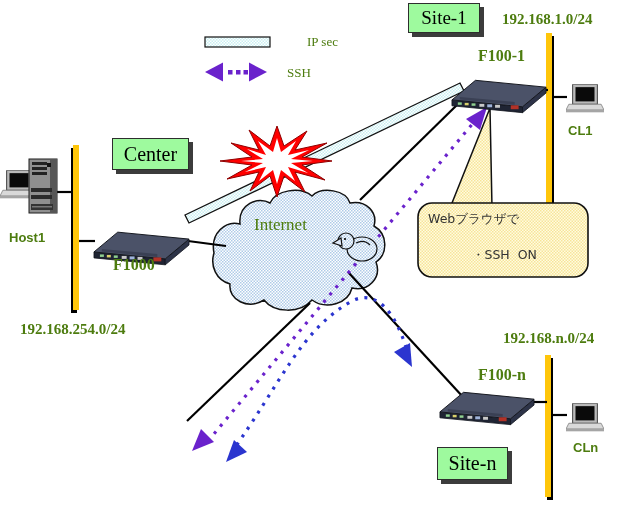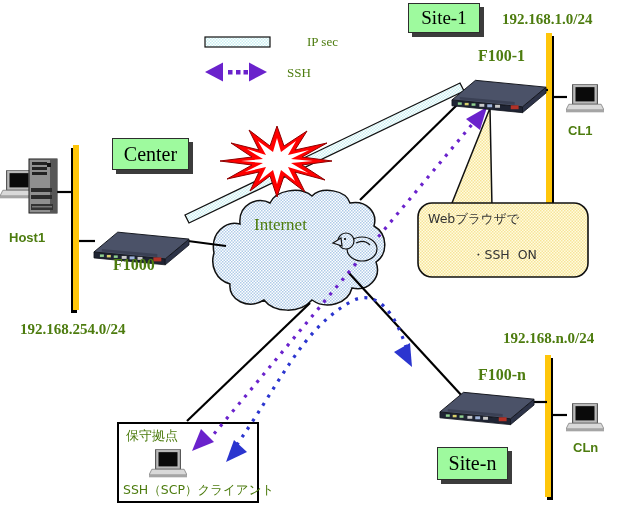--- a/index.html
+++ b/index.html
@@ -38,27 +38,20 @@
   <div class="site-label" style="left:112px;top:138px;width:75px;height:30px;">
     <span>Center</span>
   </div>
   <div class="site-label" style="left:408px;top:3px;width:70px;height:28px;font-size:19px;">
     <span>Site-1</span>
   </div>
   <div class="site-label" style="left:437px;top:447px;width:69px;height:31px;">
     <span>Site-n</span>
   </div>
 
-  <div class="mbox">
-    <div class="txt goth" style="left:7px;top:3px;font-size:13px;">保守拠点</div>
-    <div class="txt goth" style="left:4px;top:58px;font-size:12.5px;">SSH（SCP）クライアント</div>
-    <svg class="abs" style="left:30px;top:25px;" width="38" height="31" viewBox="0 0 40 32">
-      <use href="#laptop"></use>
-    </svg>
-  </div>
 
   <svg id="gfx" width="627" height="505" viewBox="0 0 627 505">
     <defs>
       <pattern id="htb" width="3" height="3" patternUnits="userSpaceOnUse">
         <rect width="3" height="3" fill="#ffffff"></rect>
         <rect width="1.5" height="1.5" fill="#AFCBE8"></rect>
         <rect x="1.5" y="1.5" width="1.5" height="1.5" fill="#AFCBE8"></rect>
       </pattern>
       <pattern id="htc" width="3" height="3" patternUnits="userSpaceOnUse">
         <rect width="3" height="3" fill="#ffffff"></rect>

